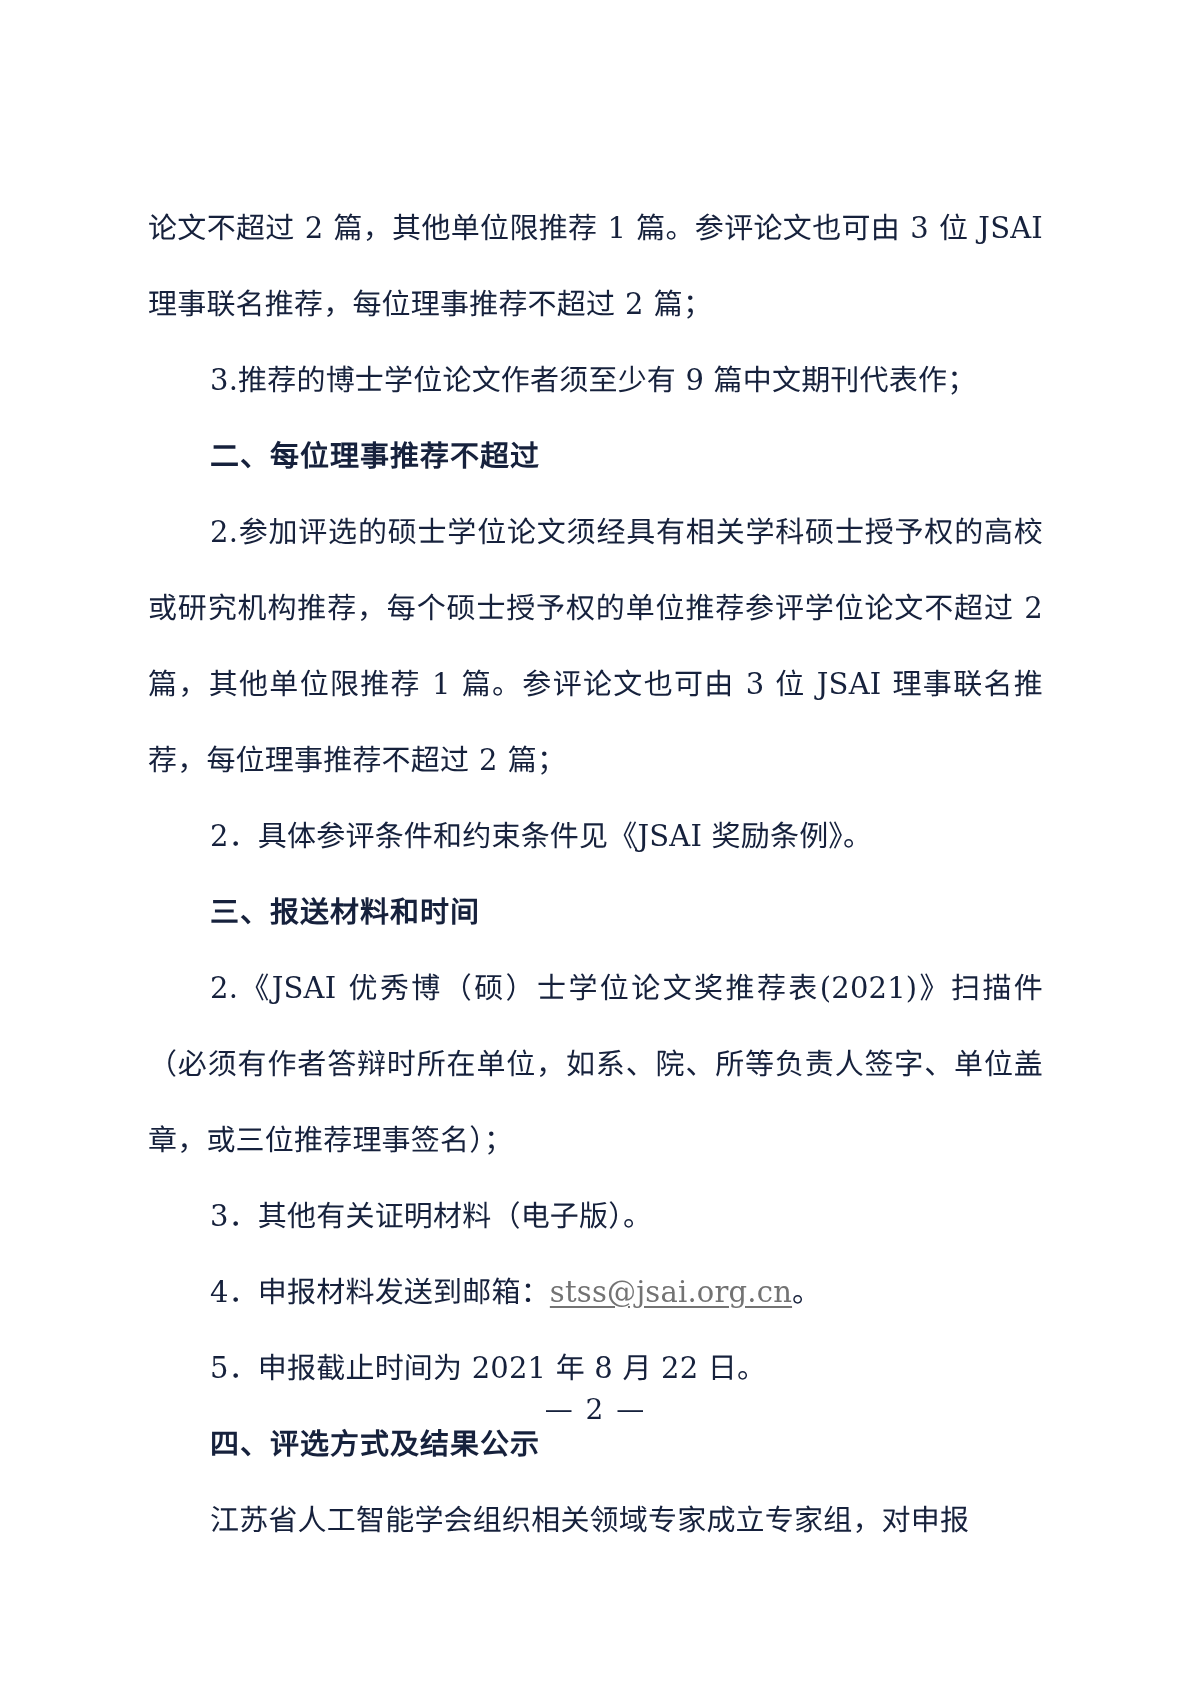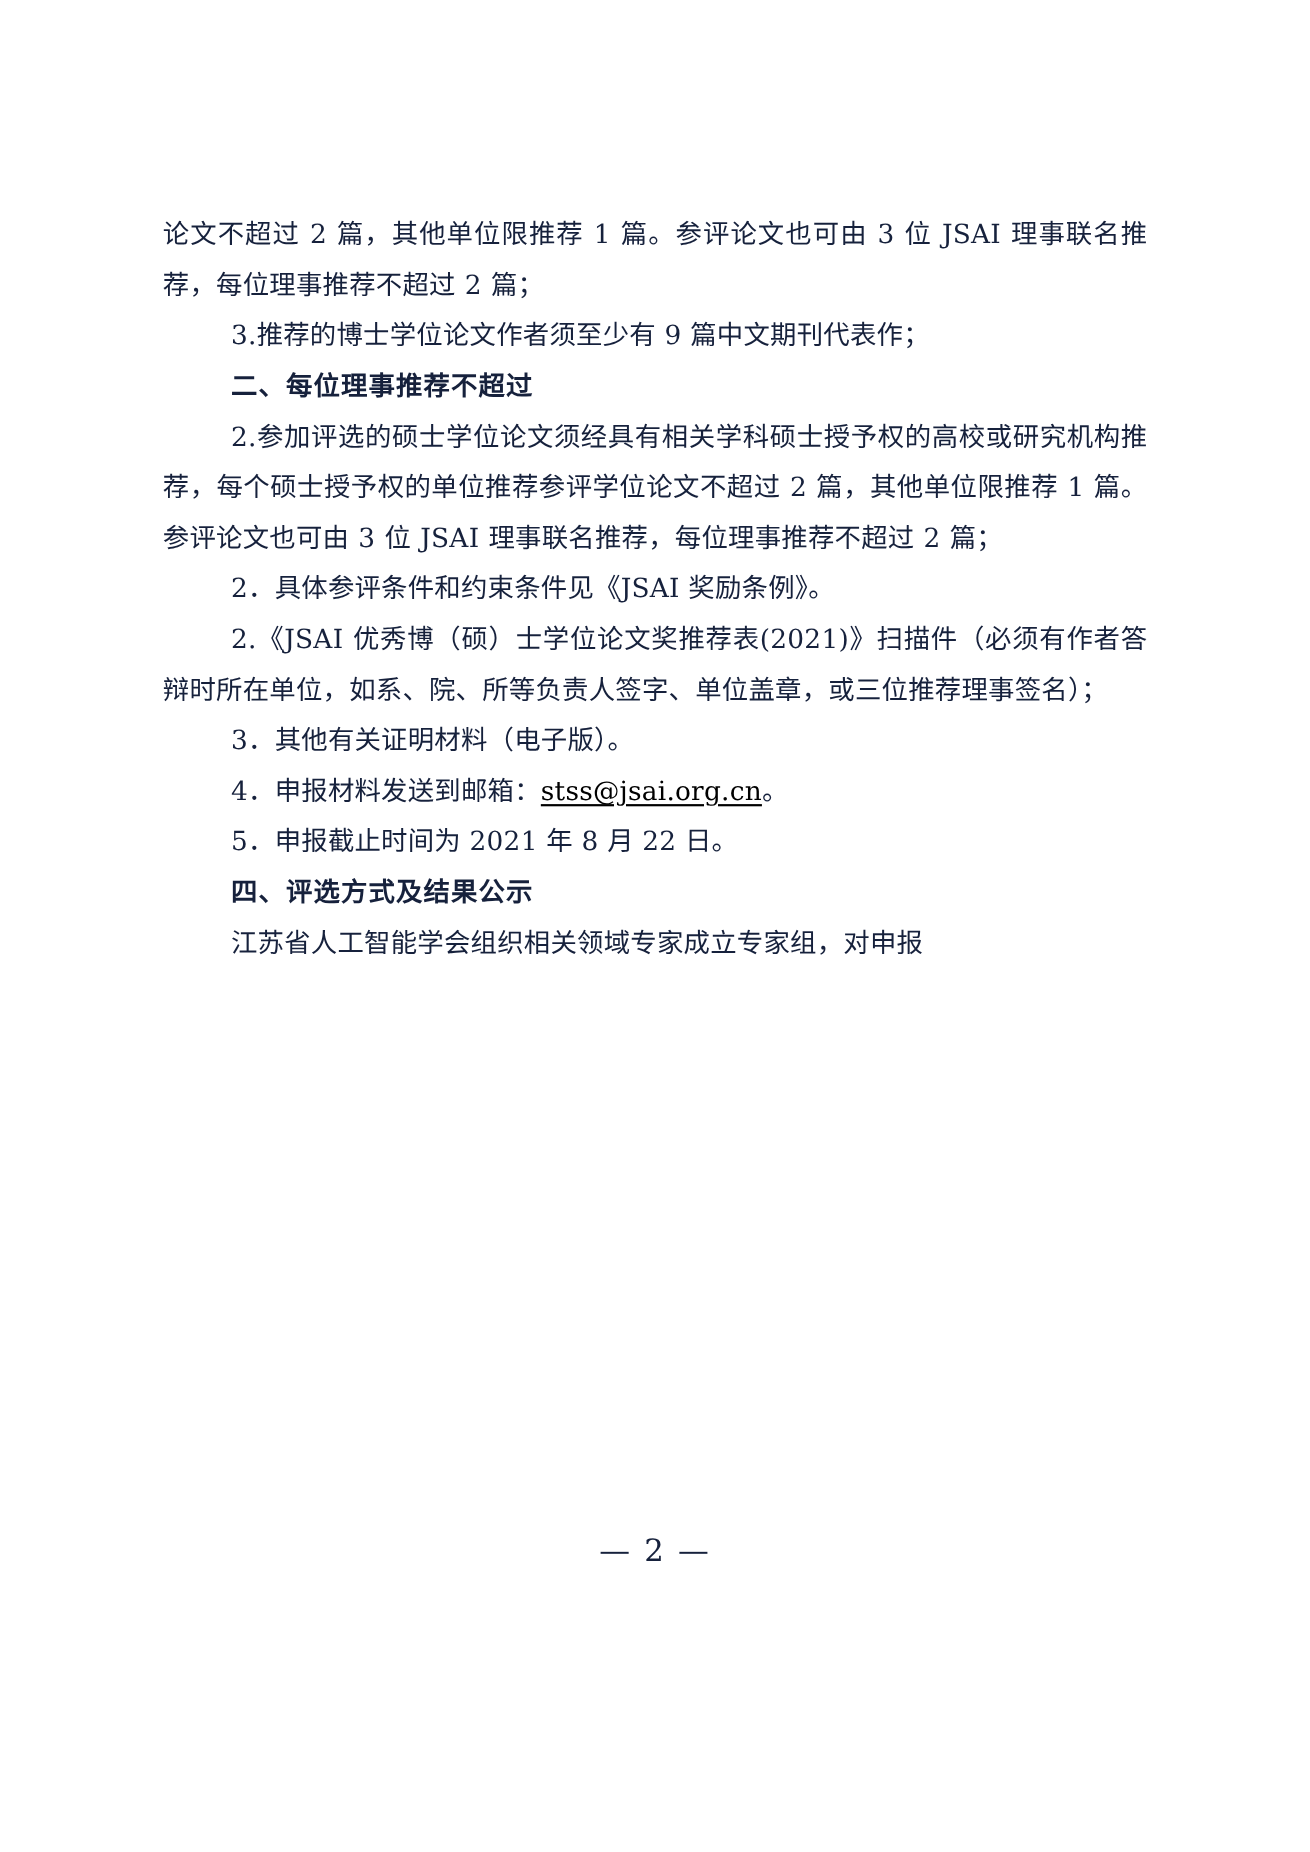--- a/index.html
+++ b/index.html
@@ -16,40 +16,40 @@
   }
   .page {
     position: absolute;
     left: 0; top: 0;
     width: 1191px;
     height: 1684px;
     box-sizing: border-box;
     padding: 190px 148px 0 148px;
   }
   .doc-body {
-    font-size: 24px;
-    line-height: 46px;
+    font-size: 29px;
+    line-height: 76px;
     color: #16213c;
     letter-spacing: 0.2px;
   }
   p {
     margin: 0;
     text-align: justify;
     text-justify: inter-ideograph;
   }
   .indent {
     text-indent: 62px;
   }
   .heading {
     font-weight: bold;
     text-indent: 62px;
     letter-spacing: 1px;
   }
   .link {
-    color: #000000;
+    color: #737373;
     text-decoration: underline;
     text-underline-offset: 4px;
   }
   .page-number {
     position: absolute;
     left: 0;
     right: 0;
     bottom: 258px;
     text-align: center;
     font-size: 28px;
@@ -72,20 +72,21 @@
     <p class="indent">3.推荐的博士学位论文作者须至少有 9 篇中文期刊代表作；</p>
 
 
     <p class="heading">二、每位理事推荐不超过</p>
 
 
     <p class="indent just-wide">2.参加评选的硕士学位论文须经具有相关学科硕士授予权的高校或研究机构推荐，每个硕士授予权的单位推荐参评学位论文不超过 2 篇，其他单位限推荐 1 篇。参评论文也可由 3 位 JSAI 理事联名推荐，每位理事推荐不超过 2 篇；</p>
 
     <p class="indent">2．具体参评条件和约束条件见《JSAI 奖励条例》。</p>
 
+    <p class="heading">三、报送材料和时间</p>
 
 
     <p class="indent just-wide">2.《JSAI 优秀博（硕）士学位论文奖推荐表(2021)》扫描件（必须有作者答辩时所在单位，如系、院、所等负责人签字、单位盖章，或三位推荐理事签名）；</p>
 
     <p class="indent">3．其他有关证明材料（电子版）。</p>
 
     <p class="indent"><span>4．申报材料发送到邮箱：</span><a class="link" href="#">stss@jsai.org.cn</a><span>。</span></p>
 
     <p class="indent">5．申报截止时间为 2021 年 8 月 22 日。</p>
 

